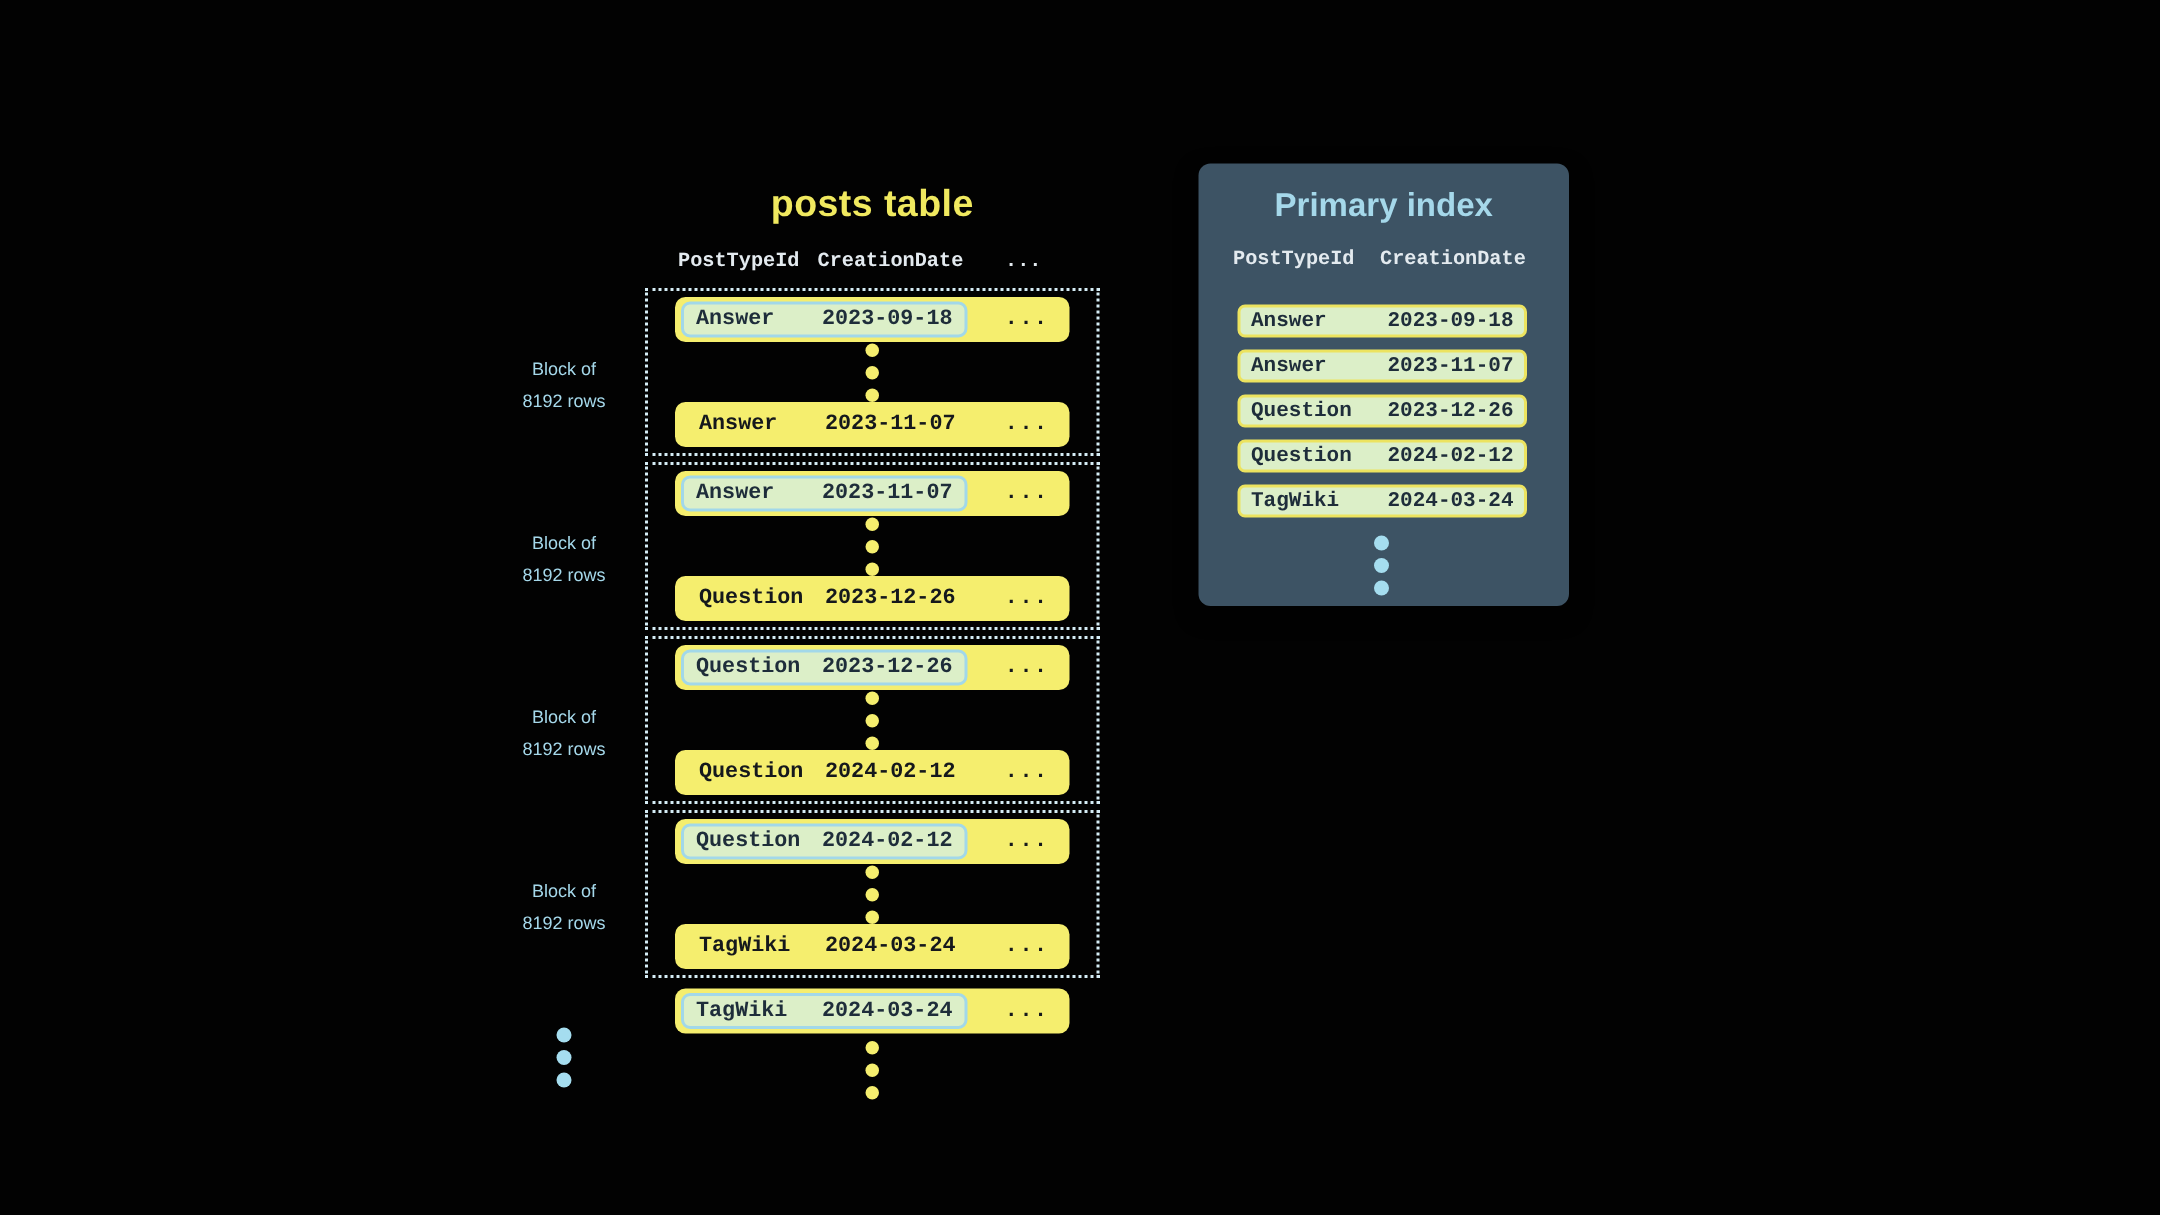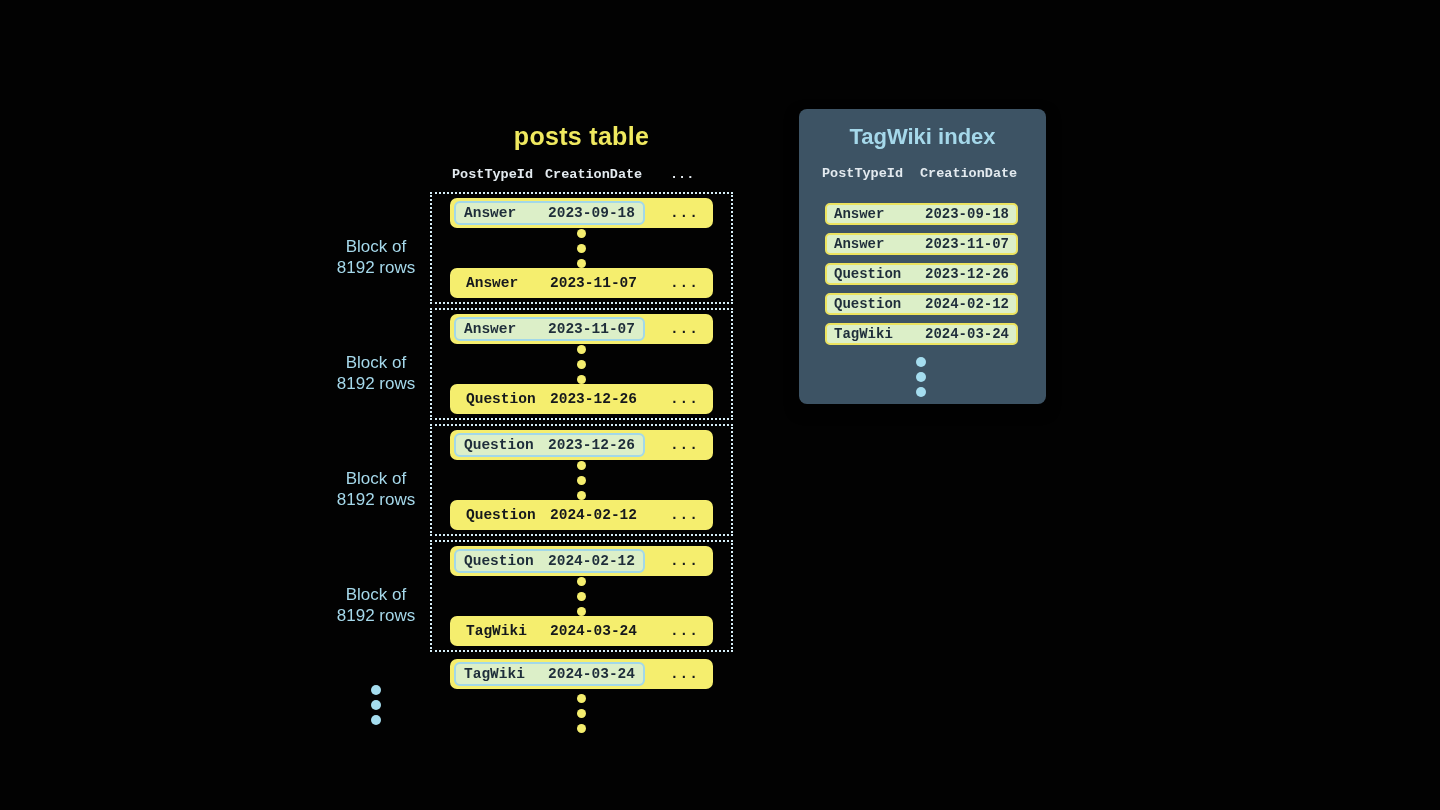--- a/index.html
+++ b/index.html
@@ -35,21 +35,21 @@
   .edots{margin-left:auto;margin-right:14px;letter-spacing:1px}
   .free-row{position:absolute;left:450px;width:263px}
 
   .vdots{display:flex;flex-direction:column;align-items:center;gap:6px;margin:0 auto}
   .vdots i{display:block;width:9px;height:9px;border-radius:50%}
   .ydots i{background:var(--yellow)}
   .bdots i{background:var(--dots-blue);width:10px;height:10px}
   .abs-dots{position:absolute}
 
   .block-label{position:absolute;left:311px;width:130px;text-align:center;
-    color:var(--label-blue);font-size:17px;line-height:21px;font-weight:400}
+    color:var(--label-blue);font-size:12px;line-height:21px;font-weight:400}
 
   
   .panel{position:absolute;left:799px;top:109px;width:247px;height:295px;
     background:var(--panel);border-radius:8px;box-shadow:0 6px 14px rgba(0,0,0,.55)}
   .panel-title{position:absolute;left:0;top:15px;width:100%;text-align:center;
     color:var(--label-blue);font-size:22px;font-weight:600}
   .panel-header{position:absolute;top:57px;left:23px;color:var(--header-white);
     font-size:13.5px;font-weight:600}
   .panel-header .ih-date{position:absolute;left:98px;top:0;white-space:nowrap}
   .irow{position:absolute;left:26px;width:193px;height:22px;background:var(--mint);
@@ -181,21 +181,21 @@
   <div class="block-label" style="top:468px">
     <div>Block of</div>
     <div>8192 rows</div>
   </div>
   <div class="block-label" style="top:584px">
     <div>Block of</div>
     <div>8192 rows</div>
   </div>
 
   <div class="panel">
-    <div class="panel-title">TagWiki index</div>
+    <div class="panel-title">Primary index</div>
     <div class="panel-header mono">
       <span>PostTypeId</span>
       <span class="ih-date">CreationDate</span>
     </div>
 
     <div class="irow mono" style="top:94px">
       <span>Answer</span>
       <span>2023-09-18</span>
     </div>
     <div class="irow mono" style="top:124px">

